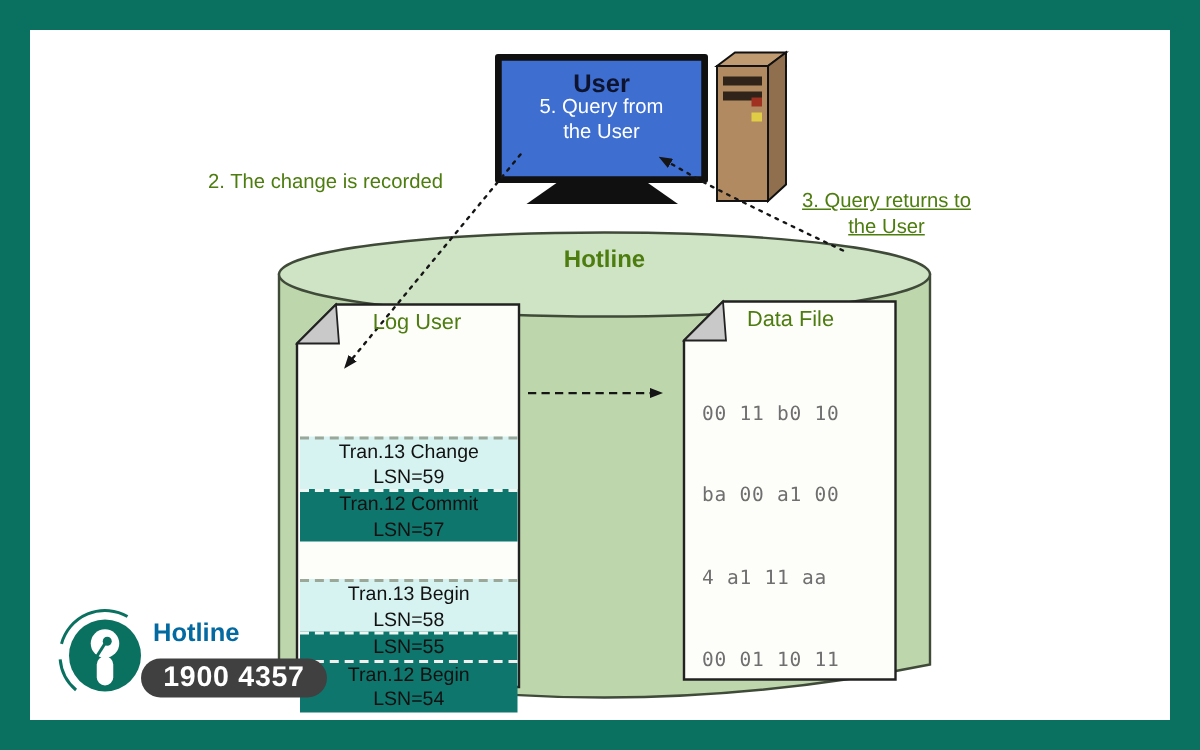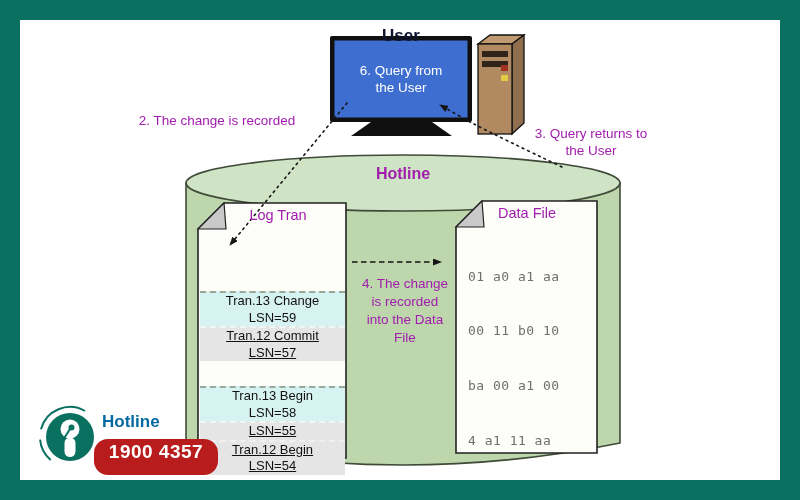--- a/index.html
+++ b/index.html
@@ -2,55 +2,55 @@
 <html><head>
 <meta charset="utf-8">
 <style>
   html,body{margin:0;padding:0;background:#e9e9e9;}
   #stage{
     position:relative;width:800px;height:500px;background:#ffffff;
     font-family:"Liberation Sans",sans-serif;overflow:hidden;
   }
   #frame{position:absolute;inset:0;border:20px solid #0a7160;pointer-events:none;z-index:6;}
   #diagram-svg{position:absolute;left:0;top:0;z-index:1;}
-  .txt{position:absolute;z-index:3;color:#a21caf;}
+  .txt{position:absolute;z-index:3;color:#4d7c0f;}
   .center{text-align:center;}
-  .monitor-title{left:334px;top:26px;width:134px;font-size:17px;font-weight:bold;color:#0e1430;}
+  .monitor-title{left:334px;top:46px;width:134px;font-size:17px;font-weight:bold;color:#0e1430;}
   .mline1{left:334px;top:63px;width:134px;font-size:13.5px;color:#fff;}
   .mline2{left:334px;top:80px;width:134px;font-size:13.5px;color:#fff;}
   .ann{font-size:13.5px;line-height:17px;}
   .ann2{left:112px;top:112px;width:210px;}
-  .ann3{left:512px;top:125px;width:158px;}
+  .ann3{left:512px;top:125px;width:158px;text-decoration:underline;}
   .ann4{left:350px;top:275px;width:110px;line-height:18px;}
   .db-label{left:303px;top:165px;width:200px;font-size:16px;font-weight:bold;}
   .file-title{font-size:14.5px;}
   .log-title{left:212px;top:207px;width:132px;}
   .data-title{left:464px;top:205px;width:126px;}
   #log-rows{
     position:absolute;left:200px;top:266px;width:145px;height:192px;
     display:flex;flex-direction:column;z-index:2;
   }
   .log-row{
     flex:1;display:flex;flex-direction:column;justify-content:center;
     text-align:center;font-size:13px;line-height:16.5px;color:#111;
     border-top:2px dashed #9aa89a;
   }
   .row-cyan{background:#d7f3f1;margin-top:25px;}
-  .row-red{background:#e5e5e5;border-top-color:#f3efef;text-decoration:underline;}
+  .row-red{background:#0f766e;border-top-color:#f3efef;}
   .row-cyan + .row-red{border-top-color:#eef7f3;}
   #hex-rows{
     position:absolute;left:468px;top:231px;z-index:2;
     font-family:"DejaVu Sans Mono","Liberation Mono",monospace;
     font-size:13px;color:#6f6f6f;letter-spacing:.5px;white-space:pre;
     line-height:18.3px;
   }
   .hotline-label{left:102px;top:412px;font-size:17px;font-weight:bold;color:#0369a1;z-index:4;}
   #phone-pill{
-    position:absolute;left:94px;top:439px;width:124px;height:36px;z-index:3;
-    background:#b91c1c;border-radius:14px;color:#fff;font-weight:bold;
+    position:absolute;left:94px;top:439px;width:124px;height:26px;z-index:3;
+    background:#404040;border-radius:14px;color:#fff;font-weight:bold;
     font-size:19px;line-height:26px;text-align:center;letter-spacing:.5px;
   }
 </style>
 </head>
 <body>
 
 <div id="stage">
 
   <svg id="diagram-svg" width="800" height="500" viewBox="0 0 800 500">
     <defs>
@@ -99,42 +99,36 @@
       <path d="M50.7,460 A30,30 0 0 1 40.1,439.6" fill="none" stroke="#0a7160" stroke-width="2"></path>
       <circle cx="70" cy="437" r="24" fill="#0a7160"></circle>
       <circle cx="70" cy="429" r="9.5" fill="#ffffff"></circle>
       <path d="M70,429 L63,440" stroke="#0a7160" stroke-width="2"></path>
       <circle cx="71.5" cy="427.5" r="3" fill="#0a7160"></circle>
       <rect x="64.5" y="437.5" width="11" height="19.5" rx="5.5" fill="#ffffff"></rect>
     </g>
   </svg>
 
   <div class="txt monitor-title center">User</div>
-  <div class="txt mline1 center">6. Query from</div>
+  <div class="txt mline1 center">5. Query from</div>
   <div class="txt mline2 center">the User</div>
 
   <div class="txt ann ann2 center">
     <div>2. The change is recorded</div>
   </div>
 
   <div class="txt ann ann3 center">
     <div>3. Query returns to</div>
     <div>the User</div>
   </div>
 
-  <div class="txt ann ann4 center">
-    <div>4. The change</div>
-    <div>is recorded</div>
-    <div>into the Data</div>
-    <div>File</div>
-  </div>
 
   <div class="txt db-label center">Hotline</div>
 
-  <div class="txt file-title log-title center">Log Tran</div>
+  <div class="txt file-title log-title center">Log User</div>
   <div class="txt file-title data-title center">Data File</div>
 
   <div id="log-rows">
     <div class="log-row row-cyan">
       <div>Tran.13 Change</div>
       <div>LSN=59</div>
     </div>
     <div class="log-row row-red">
       <div>Tran.12 Commit</div>
       <div>LSN=57</div>
@@ -146,21 +140,20 @@
     <div class="log-row row-red">
       <div>LSN=55</div>
     </div>
     <div class="log-row row-red">
       <div>Tran.12 Begin</div>
       <div>LSN=54</div>
     </div>
   </div>
 
   <div id="hex-rows">
-    <div>01 a0 a1 aa</div>
     <div>00 11 b0 10</div>
     <div>ba 00 a1 00</div>
     <div>4 a1 11 aa</div>
     <div>00 01 10 11</div>
     
     
     
     
     
     

